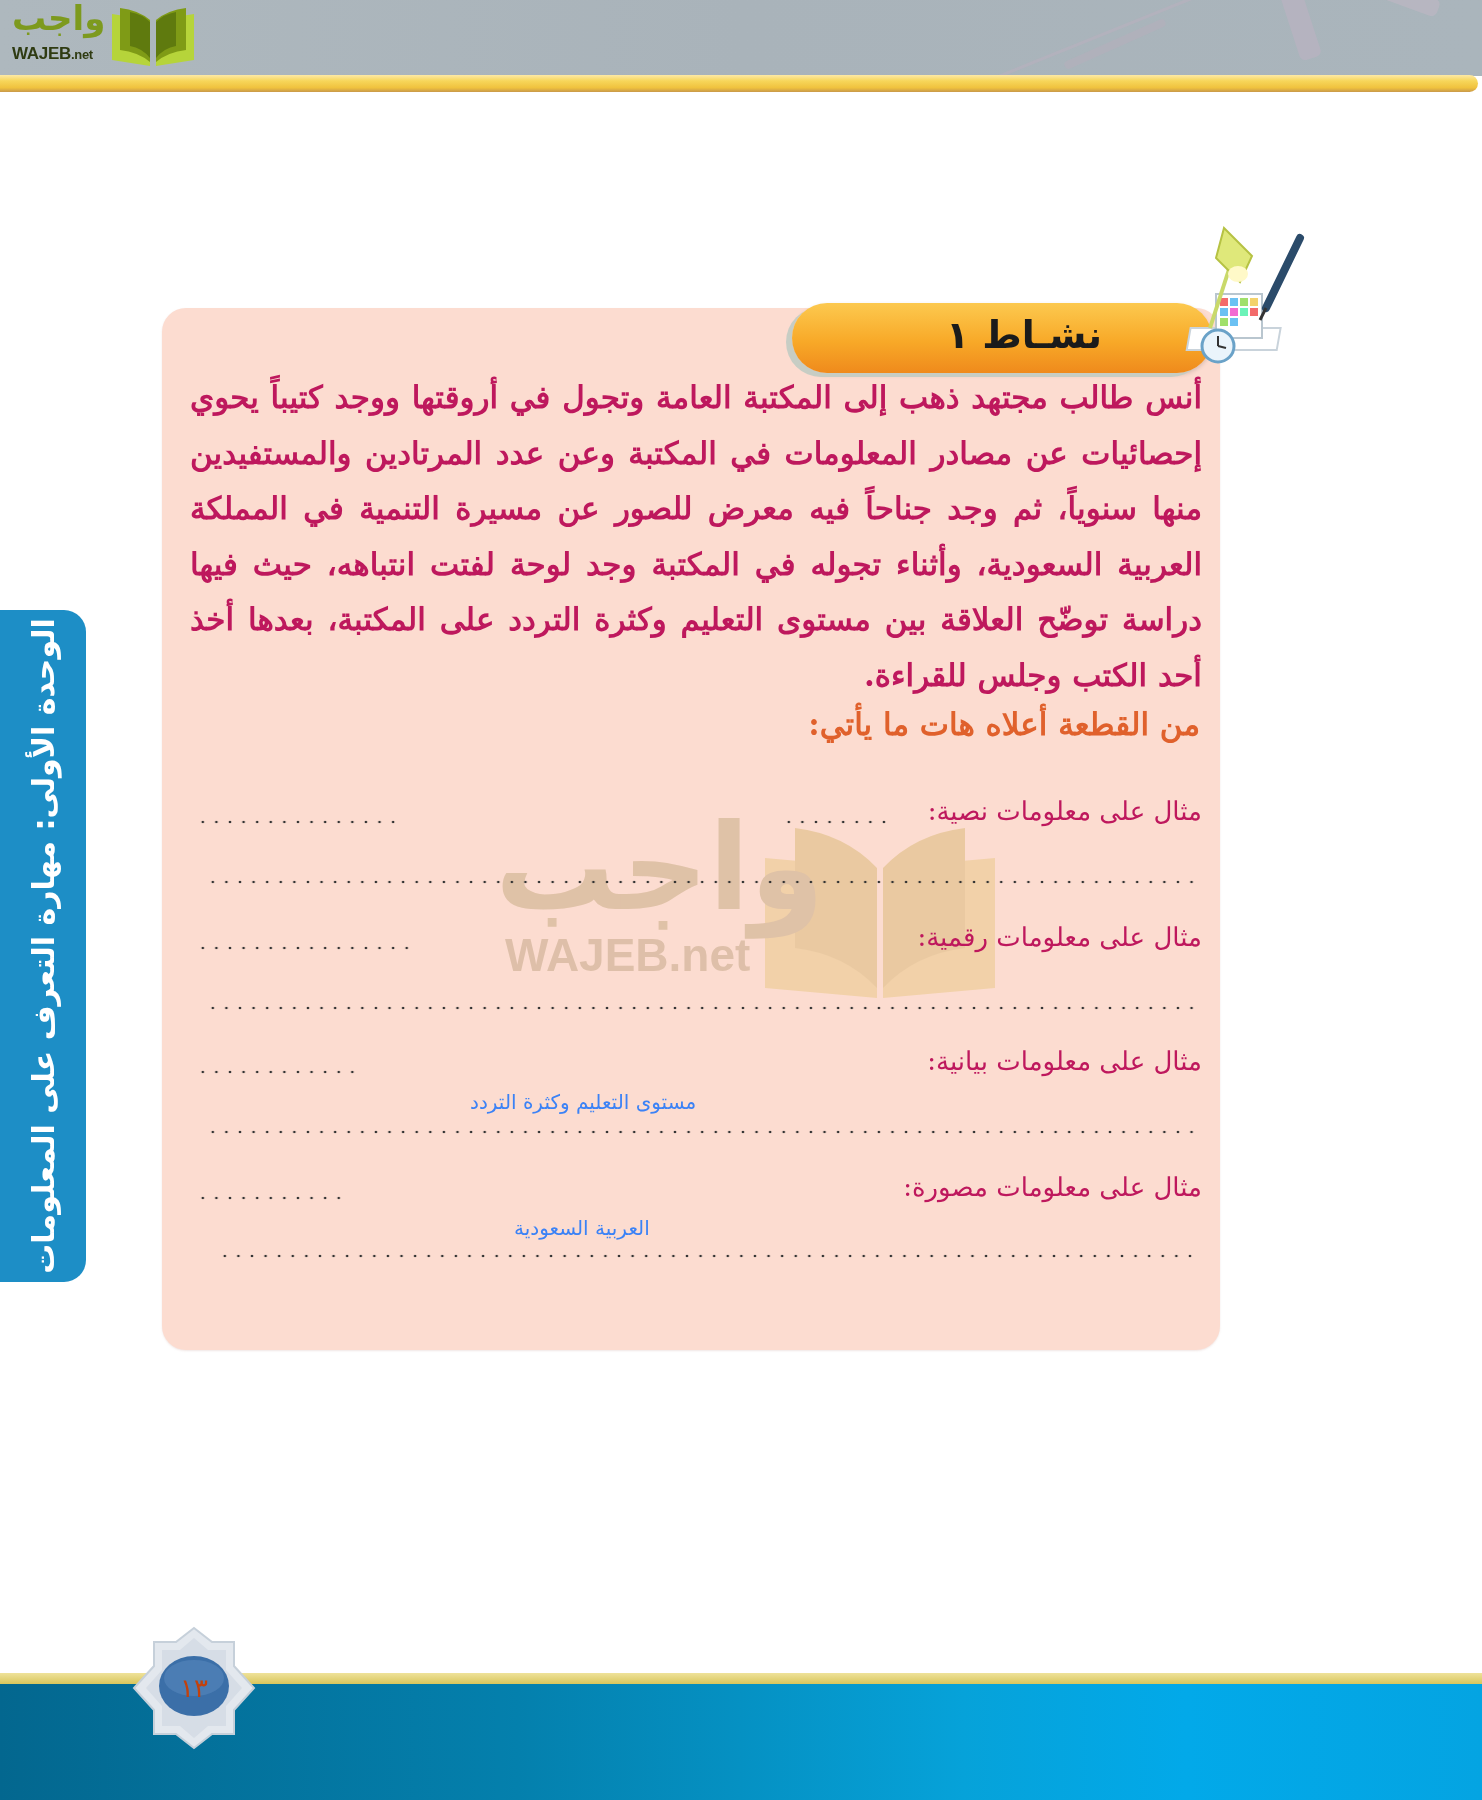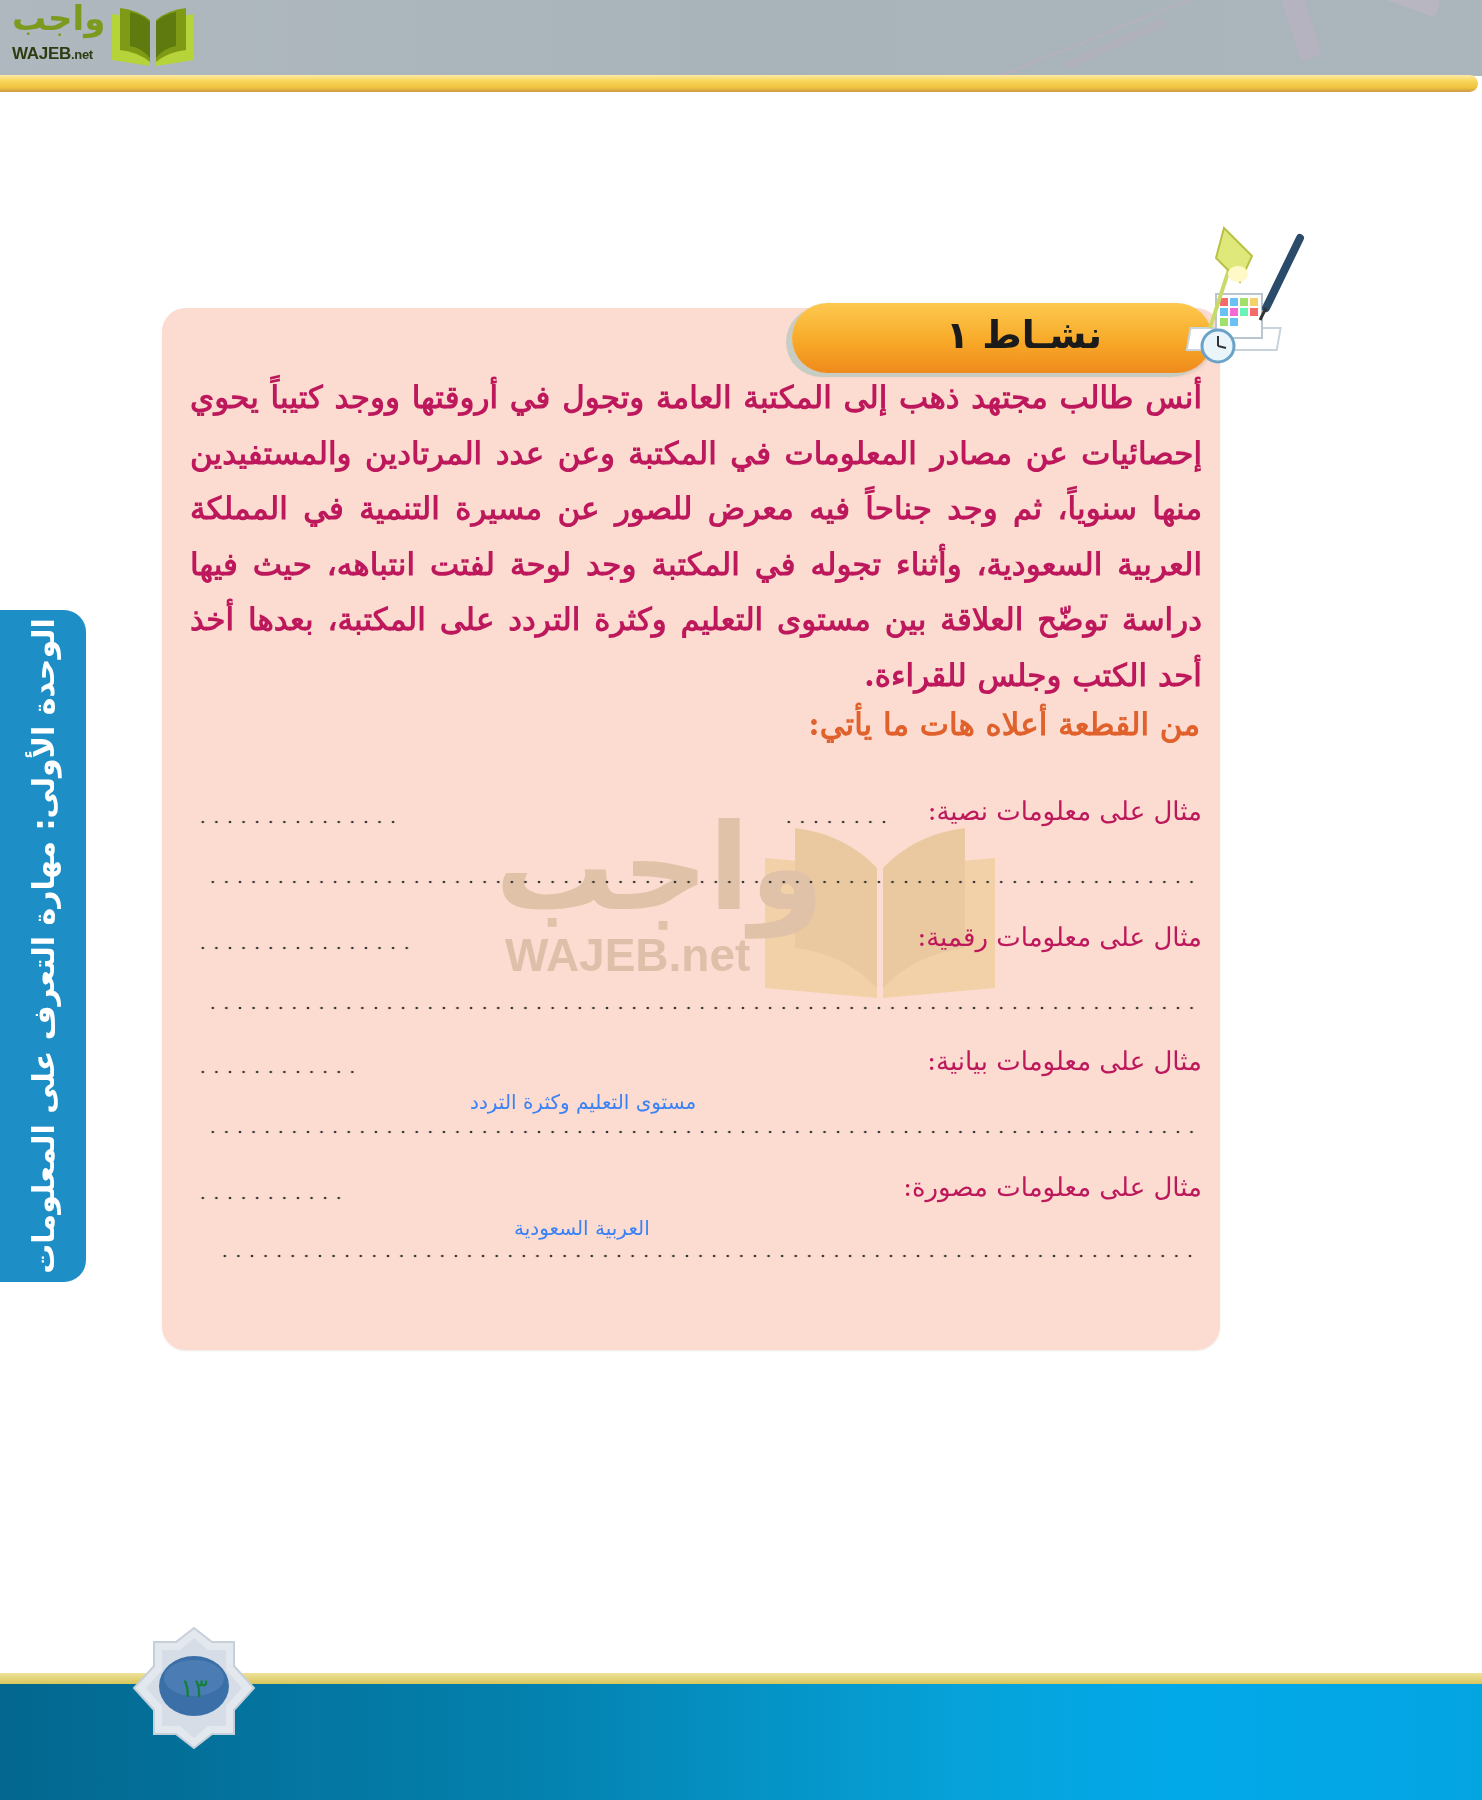--- a/index.html
+++ b/index.html
@@ -131,21 +131,21 @@
       background:linear-gradient(180deg,#efe29a,#d8c65c);
     }
     .footer {
       position:absolute; left:0; top:1684px; width:1482px; height:116px;
       background:linear-gradient(90deg,#03678f 0%,#0480ad 35%,#06a2d9 65%,#02a9e9 80%,#04a4e2 100%);
     }
     .page-badge { position:absolute; left:132px; top:1626px; width:124px; height:124px; }
     .page-badge .num {
       position:absolute; left:0; top:0; width:124px; height:124px;
       display:flex; align-items:center; justify-content:center;
-      color:#15803d; font-size:26px; font-family:"DejaVu Serif", serif;
+      color:#c2410c; font-size:26px; font-family:"DejaVu Serif", serif;
     }
   </style>
 </head>
 <body>
 
 <div class="header">
   <div class="deco4"></div>
   <div class="deco3"></div>
   <div class="deco1"></div>
   <div class="deco2"></div>

